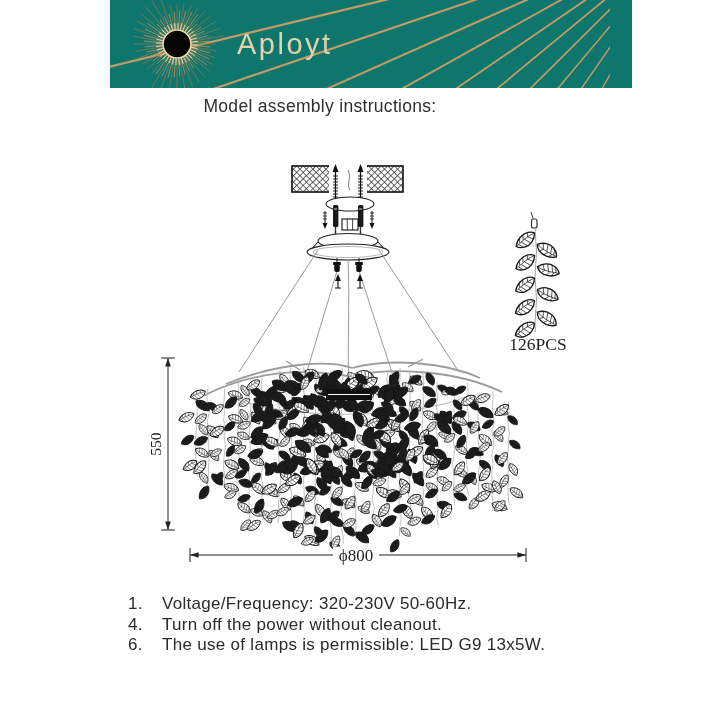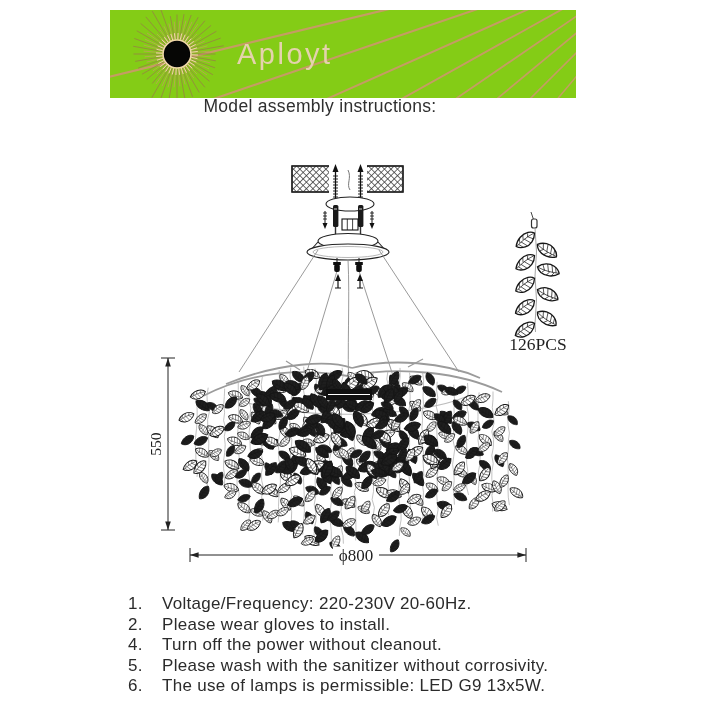--- a/index.html
+++ b/index.html
@@ -2,22 +2,22 @@
 <html><head>
 <meta charset="utf-8">
 <style>
   html,body{margin:0;padding:0;}
   body{
     width:720px;height:720px;position:relative;background:#ffffff;
     font-family:"Liberation Sans",sans-serif;overflow:hidden;
   }
   
   .header-bar{
-    position:absolute;left:110px;top:10px;width:466px;height:88px;
-    background:#84cc16;overflow:hidden;
+    position:absolute;left:110px;top:0;width:522px;height:88px;
+    background:#0f766e;overflow:hidden;
   }
   .header-bar svg{display:block;}
   .brand-text{
     font-family:"Liberation Sans",sans-serif;
     font-size:29px;letter-spacing:2.5px;fill:#e4d2ad;font-weight:400;
   }
   
   .title-block{
     position:absolute;left:0;top:97px;width:640px;text-align:center;
     color:#2f2f2f;font-size:17.5px;line-height:19px;letter-spacing:.3px;
@@ -754,27 +754,21 @@
     <line x1="190" y1="555" x2="526" y2="555"></line>
     <path d="M190,555 l8.6,-2.8 v5.6 Z" fill="#222" stroke="none"></path>
     <path d="M526,555 l-8.6,-2.8 v5.6 Z" fill="#222" stroke="none"></path>
   </g>
   <rect x="333" y="546.5" width="46" height="16.5" fill="#fff"></rect>
   <text class="dim-text" x="356" y="560.5" font-size="17" text-anchor="middle">ϕ800</text>
 </svg>
 
 <div class="instructions">
   <div class="ins-row">
-    <span class="ins-num">1.</span><span class="ins-text">Voltage/Frequency: 220-230V 20-60Hz.</span>
-  </div>
-  <div class="ins-row">
-    <span class="ins-num">2.</span><span class="ins-text">Please wear gloves to install.</span>
+    <span class="ins-num">1.</span><span class="ins-text">Voltage/Frequency: 320-230V 50-60Hz.</span>
   </div>
   <div class="ins-row">
     <span class="ins-num">4.</span><span class="ins-text">Turn off the power without cleanout.</span>
   </div>
   <div class="ins-row">
-    <span class="ins-num">5.</span><span class="ins-text">Please wash with the sanitizer without corrosivity.</span>
-  </div>
-  <div class="ins-row">
     <span class="ins-num">6.</span><span class="ins-text">The use of lamps is permissible: LED G9 13x5W.</span>
   </div>
 </div>
 
 </body></html>

